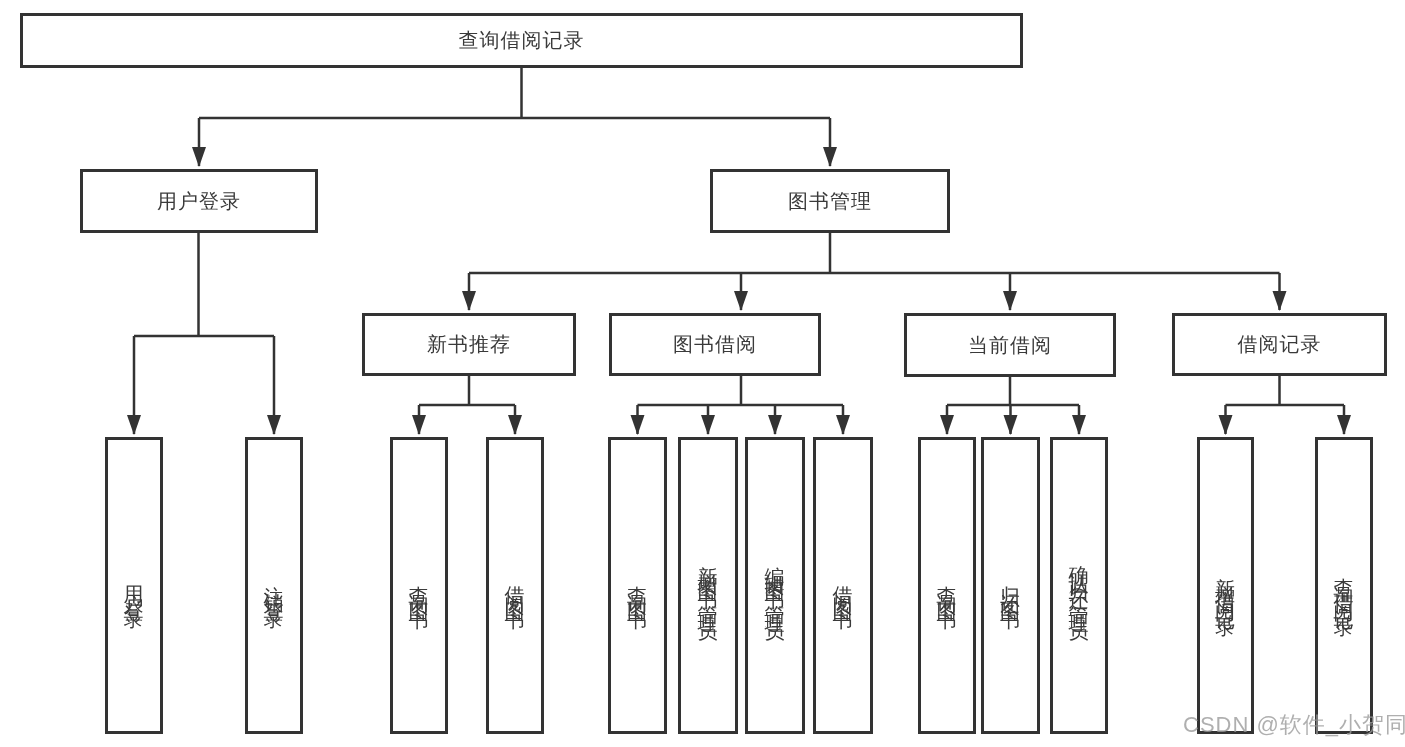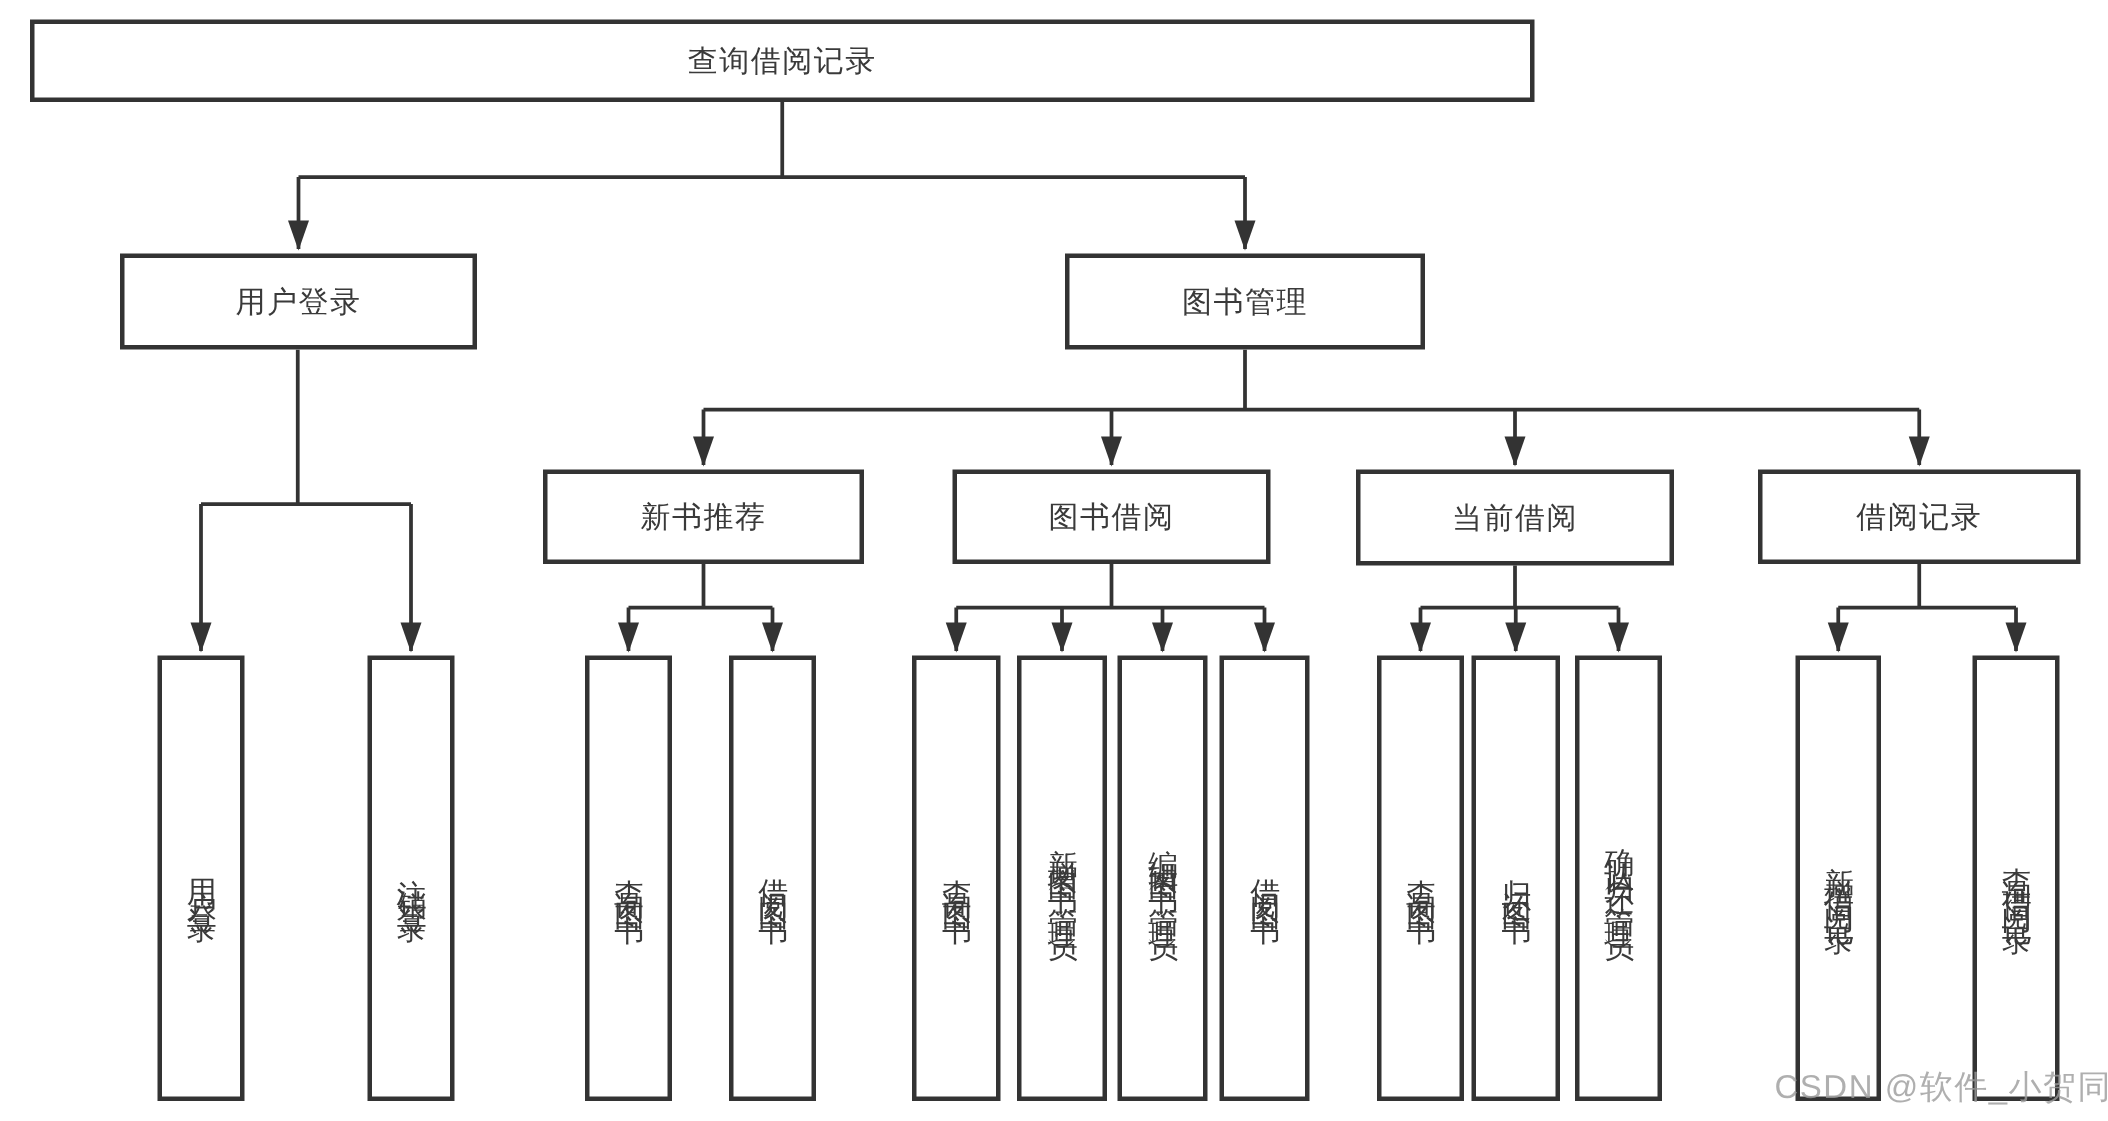--- a/index.html
+++ b/index.html
@@ -106,21 +106,21 @@
   <div class="box h" style="left:80px;top:169px;width:238px;height:64px;">
     <span>用户登录</span>
   </div>
   <div class="box h" style="left:362px;top:313px;width:214px;height:63px;">
     <span>新书推荐</span>
   </div>
 
   <div class="box h" style="left:710px;top:169px;width:240px;height:64px;">
     <span>图书管理</span>
   </div>
-  <div class="box h" style="left:635px;top:313px;width:212px;height:63px;">
+  <div class="box h" style="left:609px;top:313px;width:212px;height:63px;">
     <span>图书借阅</span>
   </div>
   <div class="box h" style="left:904px;top:313px;width:212px;height:64px;">
     <span>当前借阅</span>
   </div>
   <div class="box h" style="left:1172px;top:313px;width:215px;height:63px;">
     <span>借阅记录</span>
   </div>
 
   <div class="box" style="left:105px;top:437px;width:58px;height:297px;">

